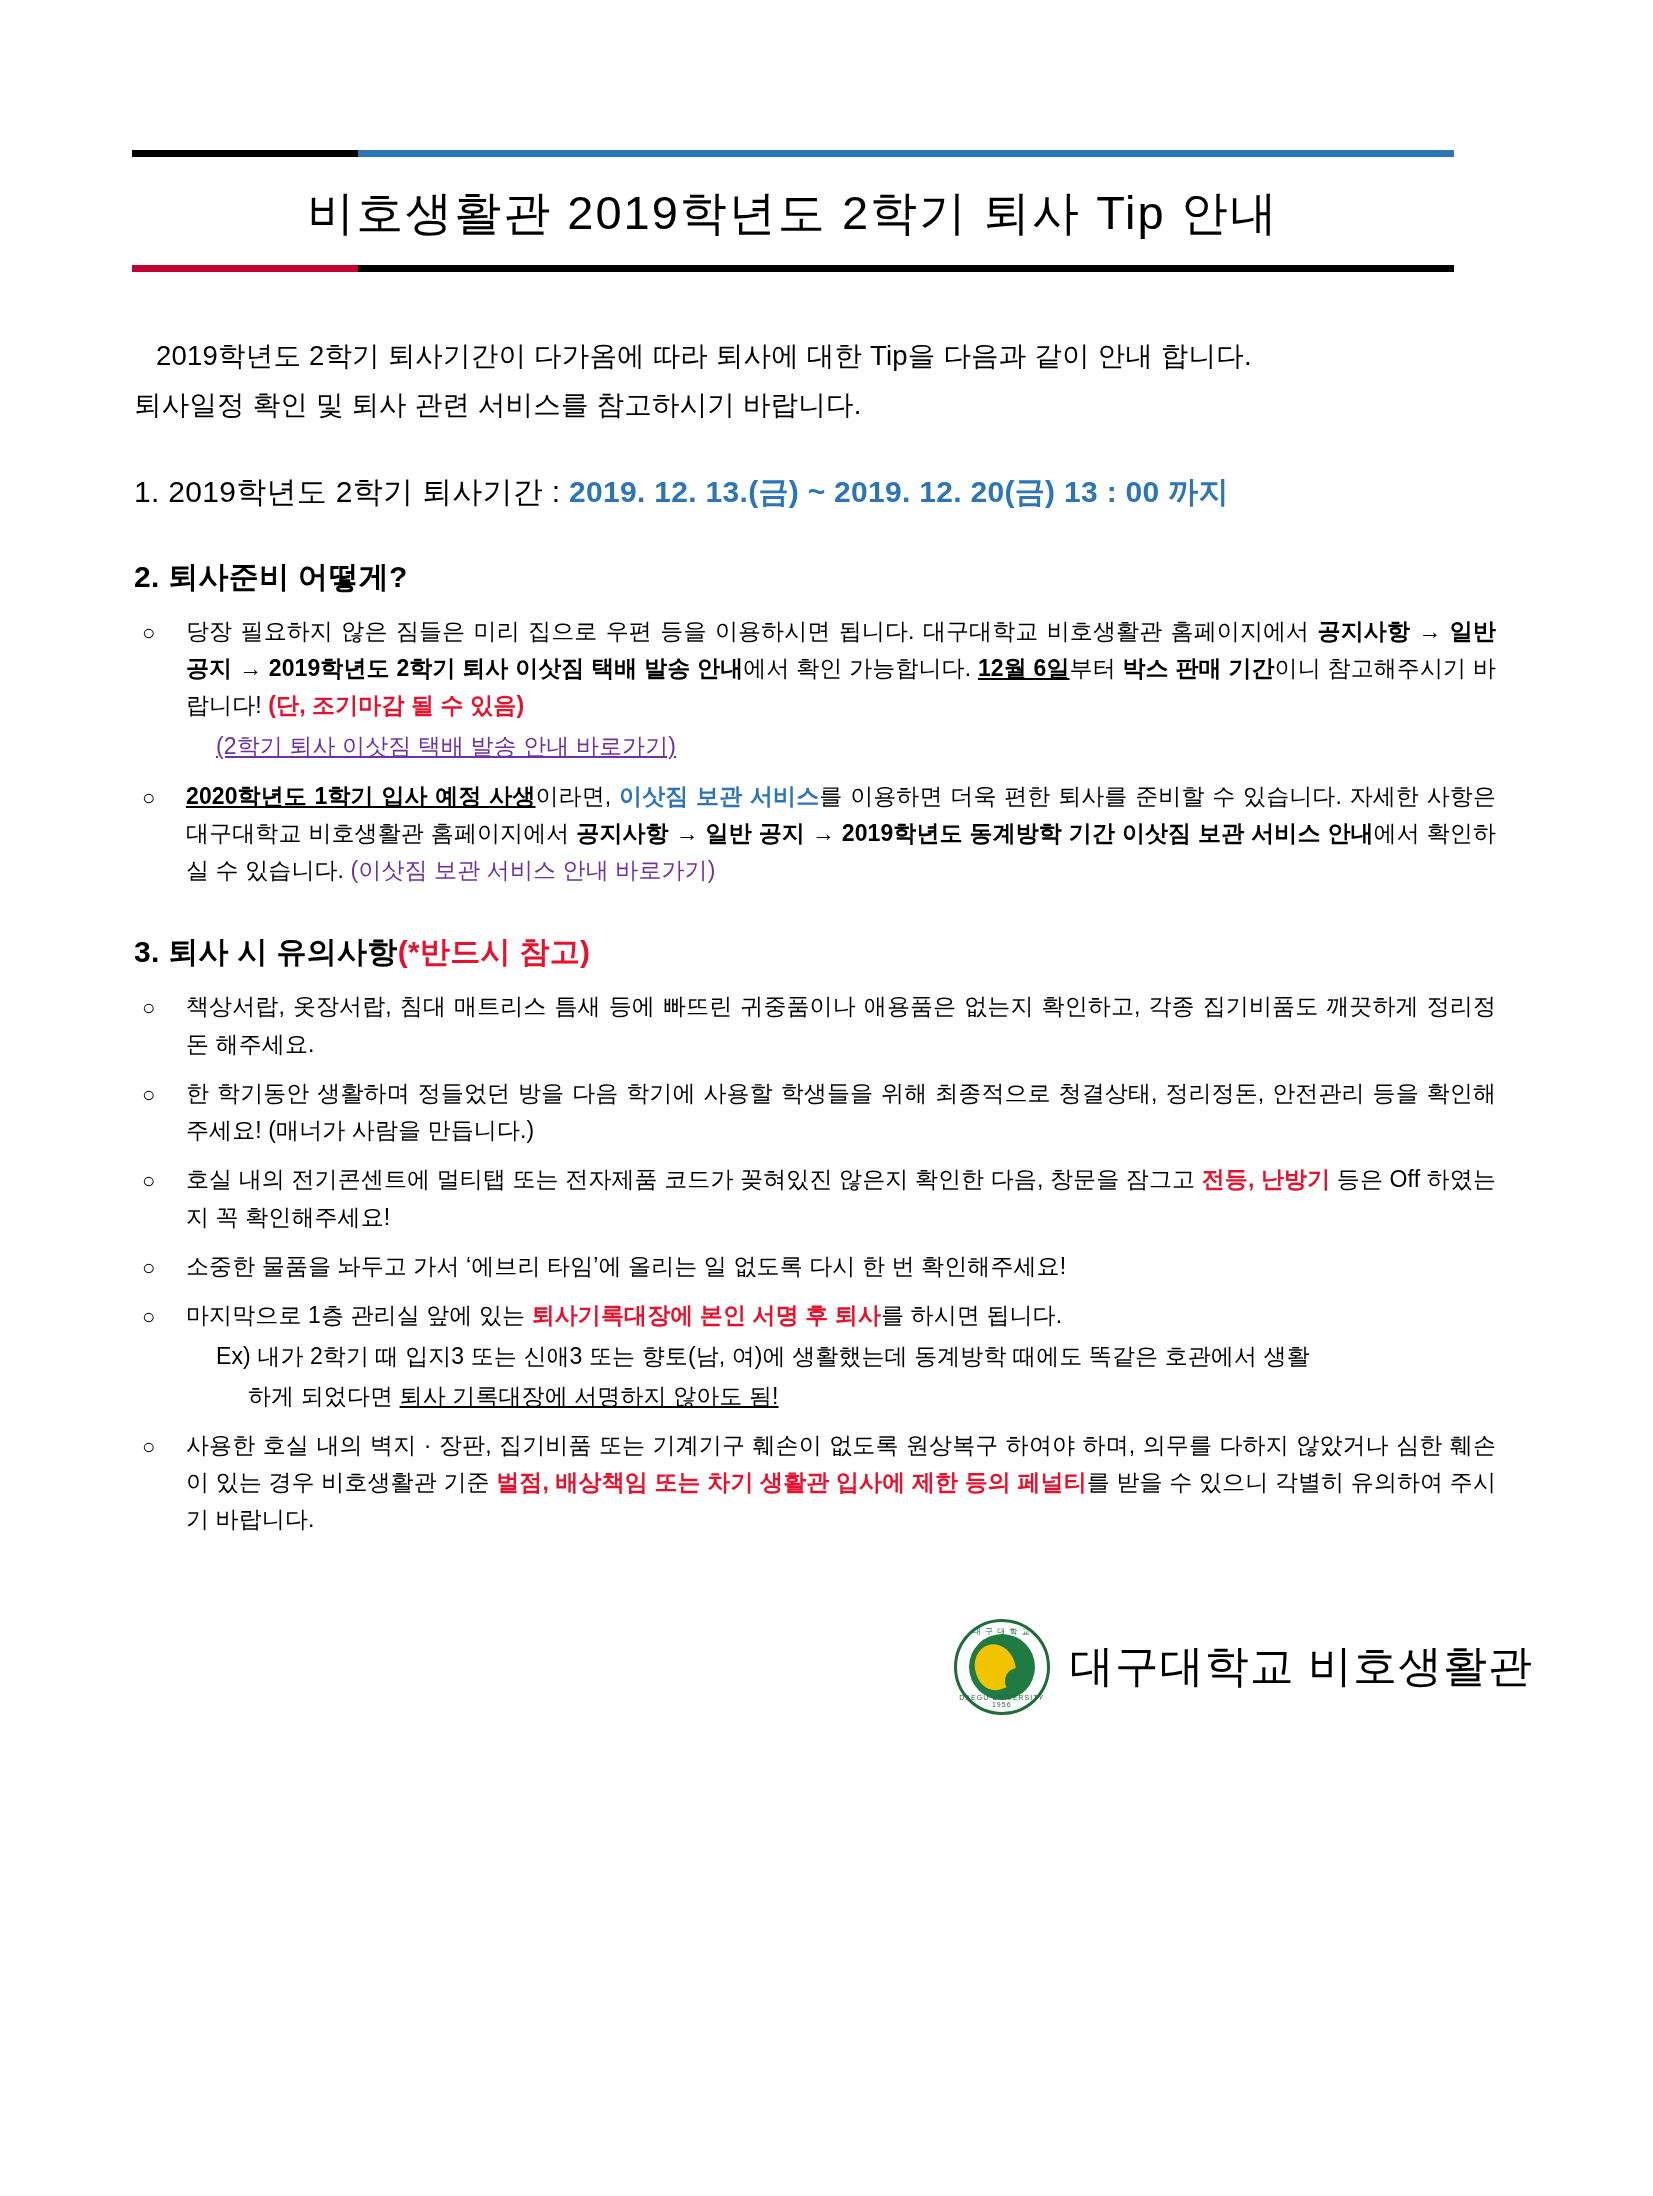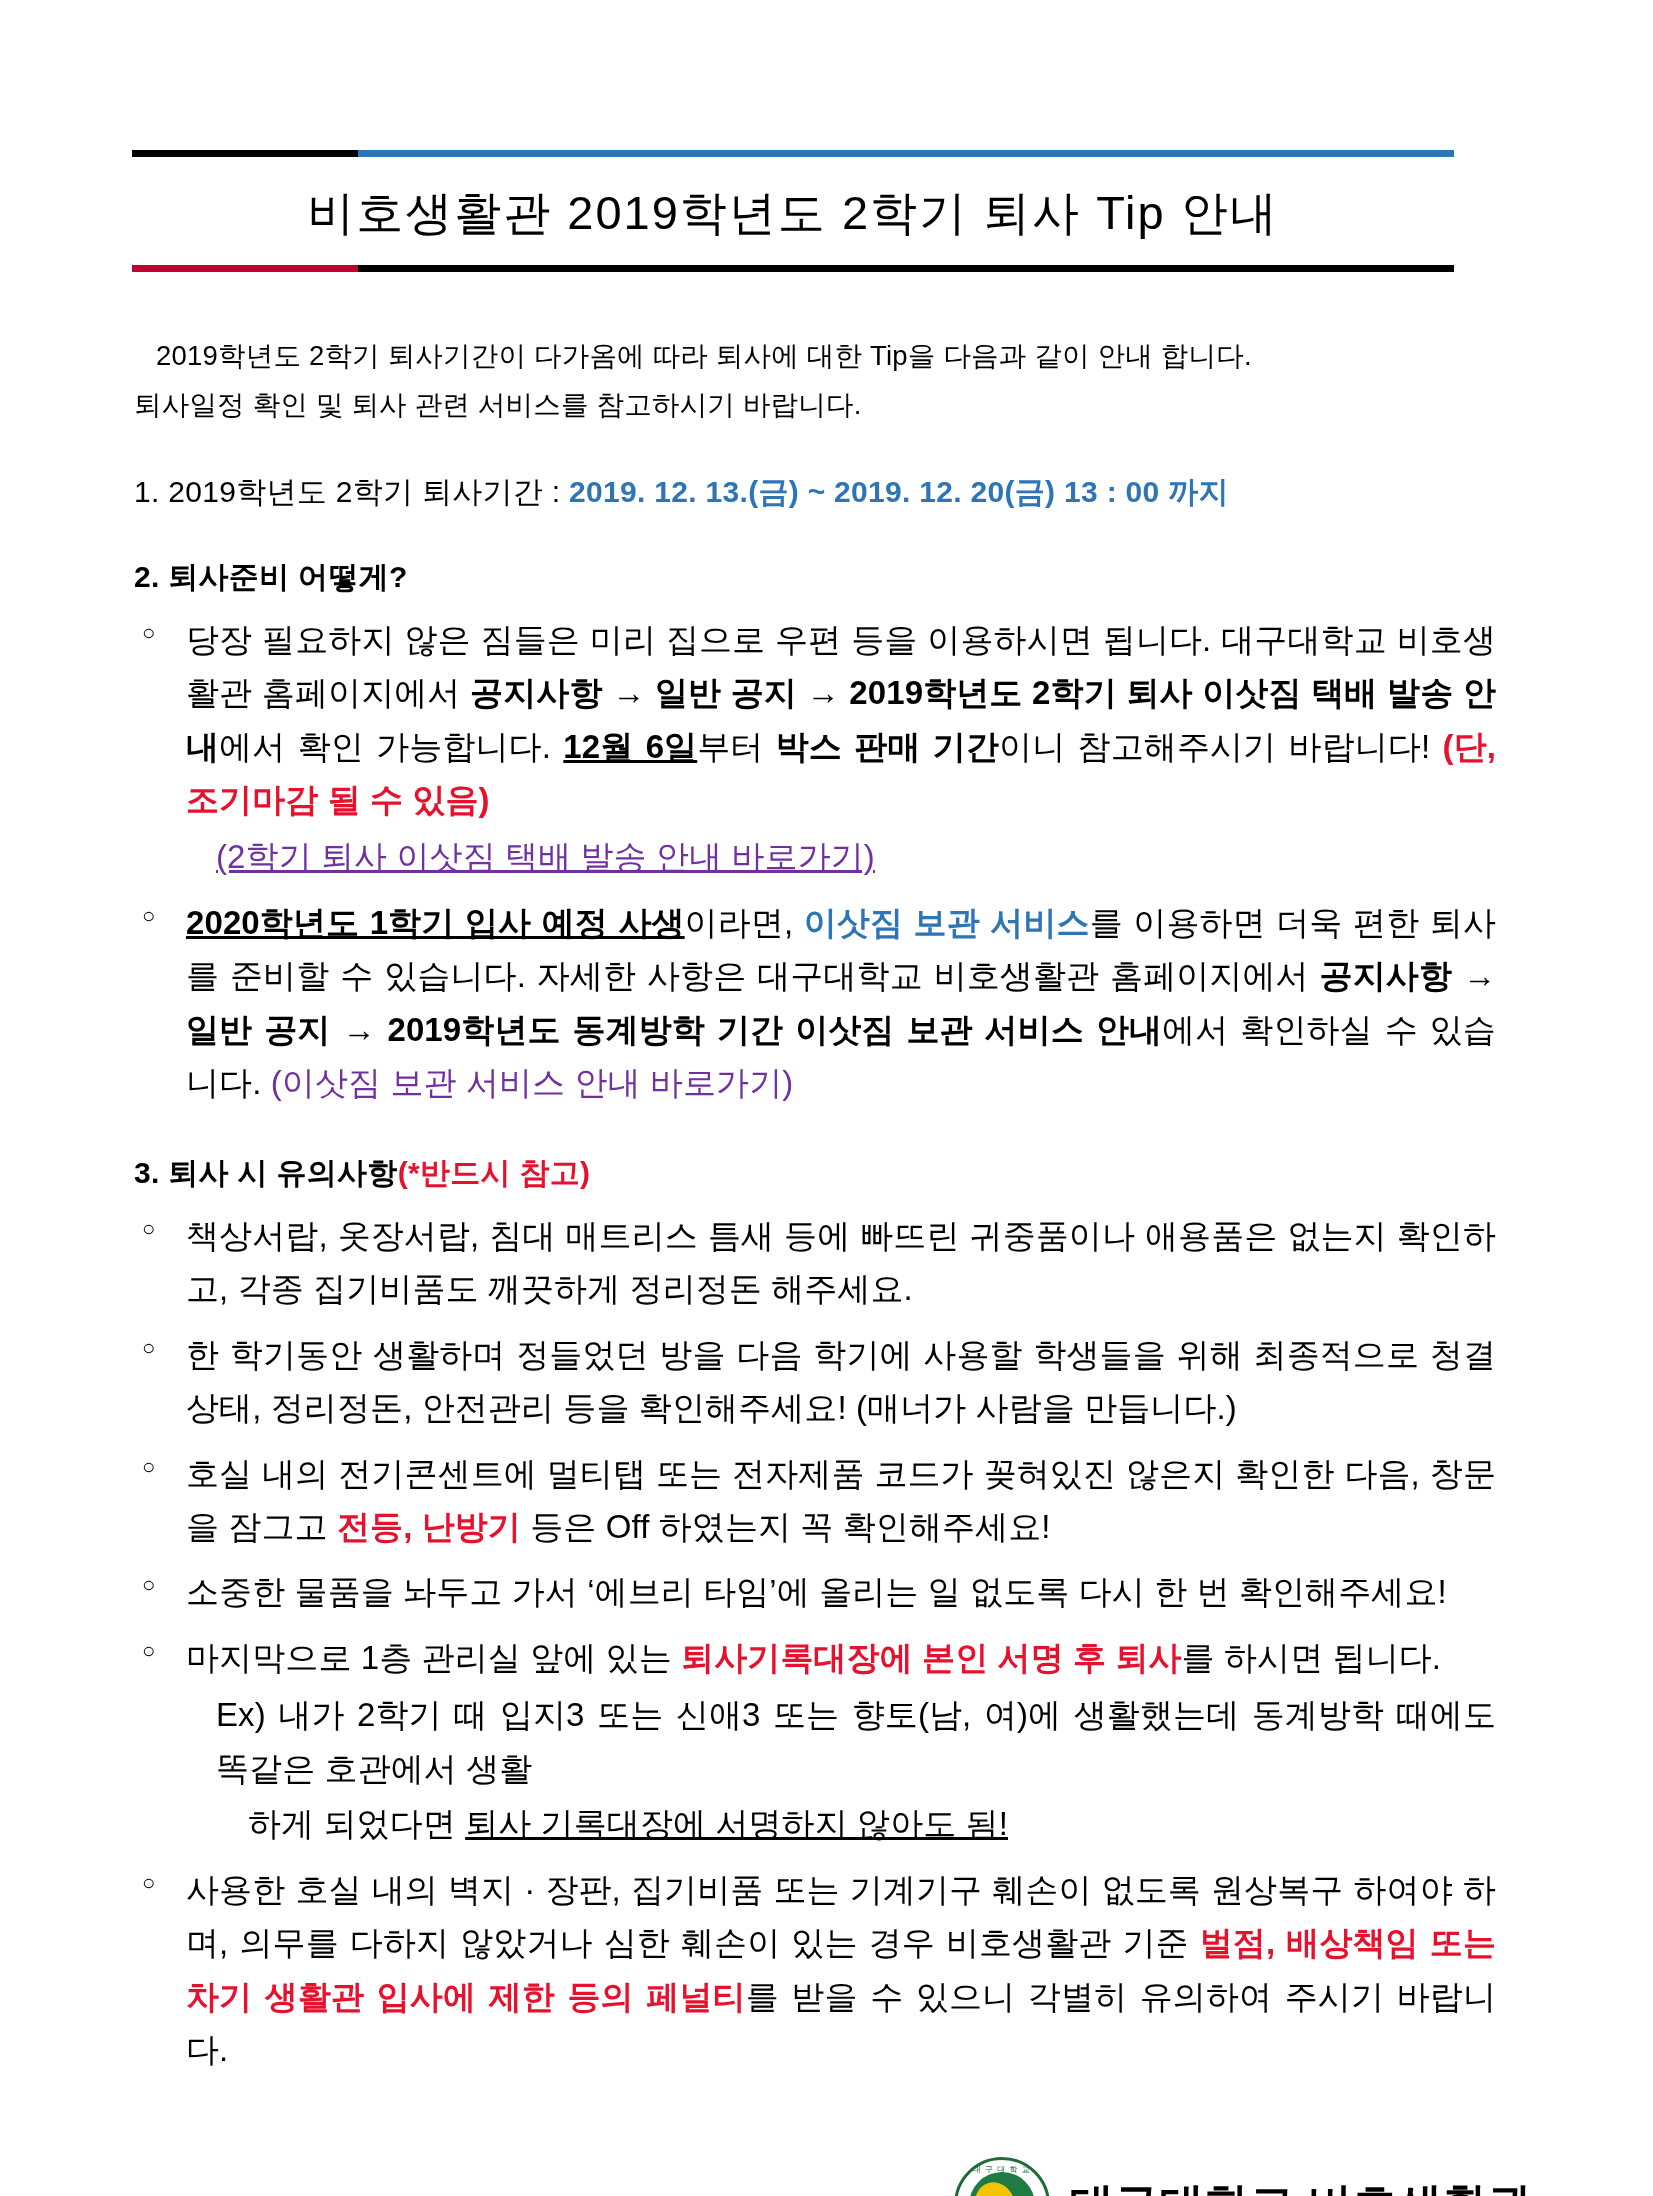--- a/index.html
+++ b/index.html
@@ -84,21 +84,21 @@
   ul.bullets {
     list-style: none;
     margin: 14px 0 0 0;
     padding: 0;
   }
   ul.bullets > li {
     position: relative;
     padding-left: 52px;
     margin: 0 0 12px 14px;
     width: 1310px;
-    font-size: 33px;
+    font-size: 23px;
     line-height: 1.62;
     letter-spacing: 0.1px;
     text-align: justify;
   }
   ul.bullets > li::before {
     content: "○";
     position: absolute;
     left: 8px;
     top: 0;
     font-size: 22px;
@@ -171,21 +171,21 @@
   }
   .emblem .ring-text span {
     position: absolute;
     left: 0; right: 0;
     text-align: center;
   }
   .emblem .ring-text .top { top: 4px; }
   .emblem .ring-text .bottom { bottom: 4px; font-size: 7px; }
   .footer-name {
     font-size: 44px;
-    font-weight: 700;
+    font-weight: 400;
     letter-spacing: 1px;
     white-space: nowrap;
   }
 </style>
 </head>
 <body>
 
 <div class="page">
 
   <div class="rule-top">

